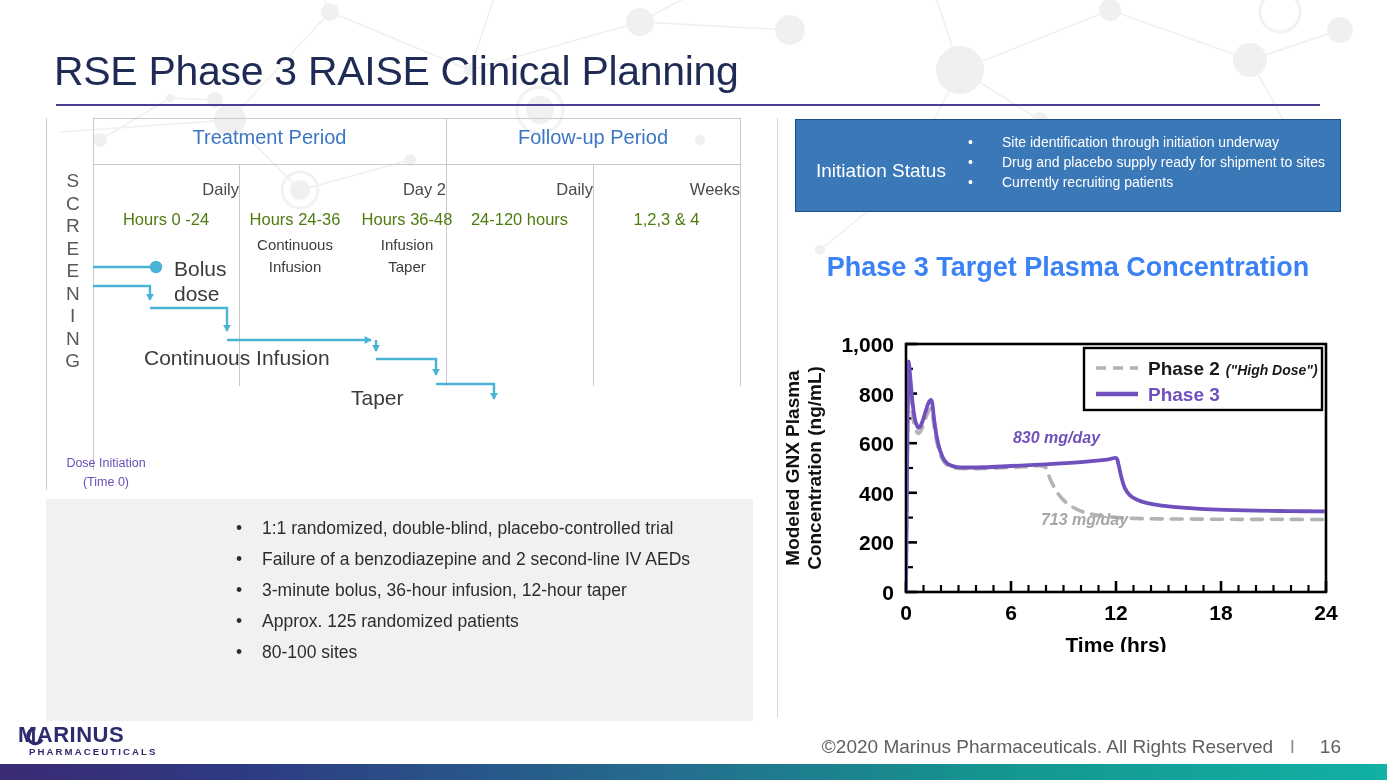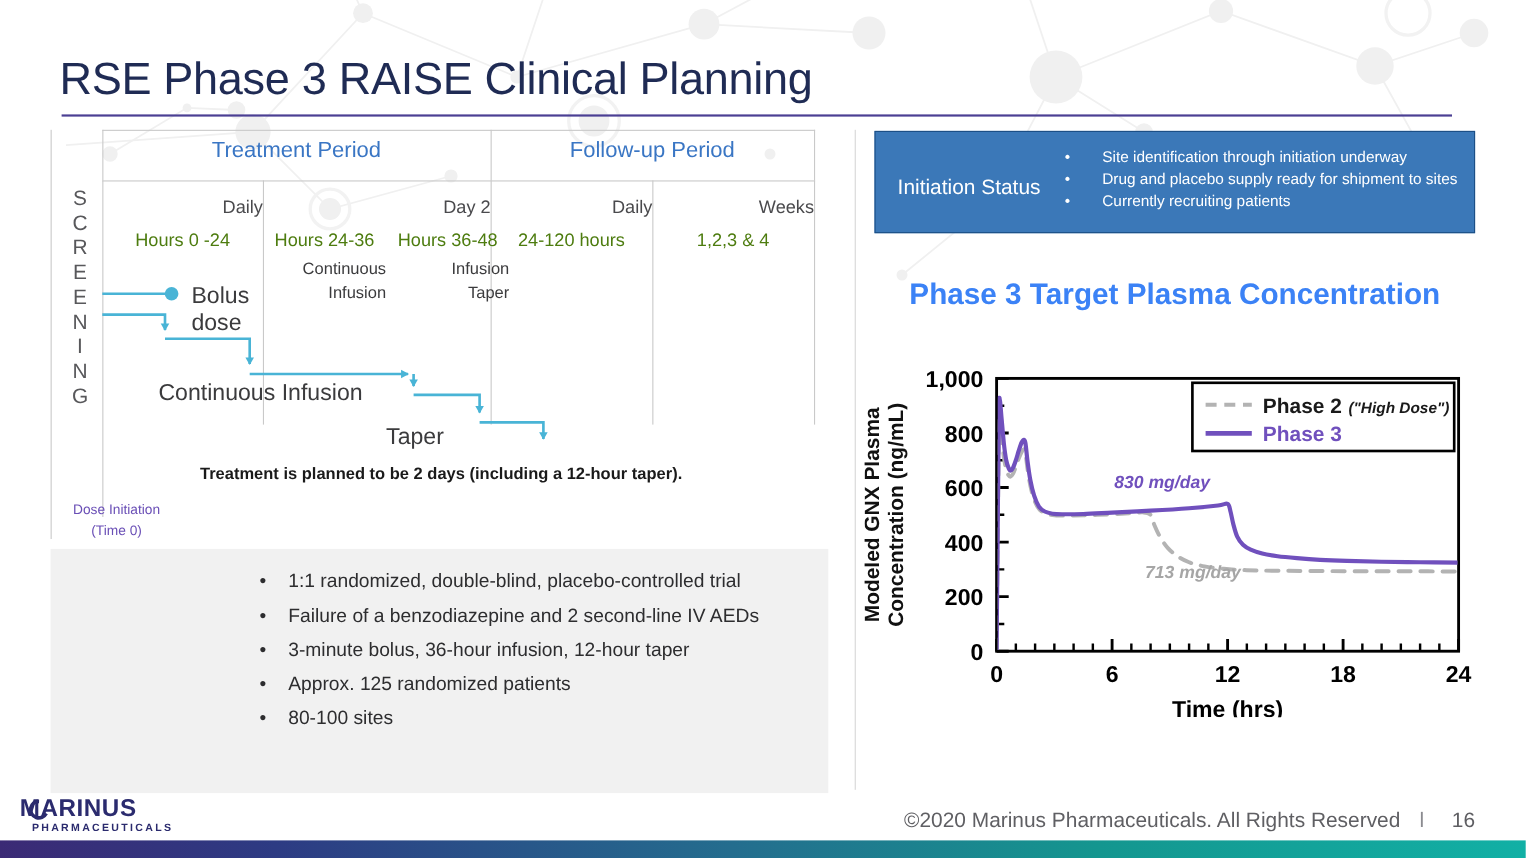--- a/index.html
+++ b/index.html
@@ -94,21 +94,21 @@
     position: absolute;
     font-size: 16.5px;
     color: #4d7c0f;
     text-align: center;
     top: 92px;
   }
   .col-sub {
     position: absolute;
     font-size: 15px;
     color: #3b3b3d;
-    text-align: right;
+    text-align: center;
     top: 116px;
     line-height: 22px;
   }
 
   
   #steps-svg { position: absolute; left: 0; top: 0; width: 710px; height: 372px; }
   .step-text {
     position: absolute;
     font-size: 21px;
     color: #3b3b3d;
@@ -377,21 +377,20 @@
       </g>
       <circle cx="110" cy="149" r="6.2" fill="#49b4d6"></circle>
     </svg>
 
     <div class="step-text" style="left:128px; top:139px;">Bolus</div>
     <div class="step-text" style="left:128px; top:164px;">dose</div>
     <div class="step-text" style="left:98px; top:228px;">Continuous Infusion</div>
     <div class="step-text" style="left:305px; top:268px;">Taper</div>
   </div>
 
-  <div id="treat-note">Treatment is planned to be 2 days (including a 12-hour taper).</div>
   <div id="dose-init">
     <span>Dose Initiation</span><br>
     <span>(Time 0)</span>
   </div>
 
   <div id="trial-overview">
     <div id="trial-bullets">
       <div class="tb-row">
         <span class="tb-bullet">•</span>
         <span class="tb-text">1:1 randomized, double-blind, placebo-controlled trial</span>

